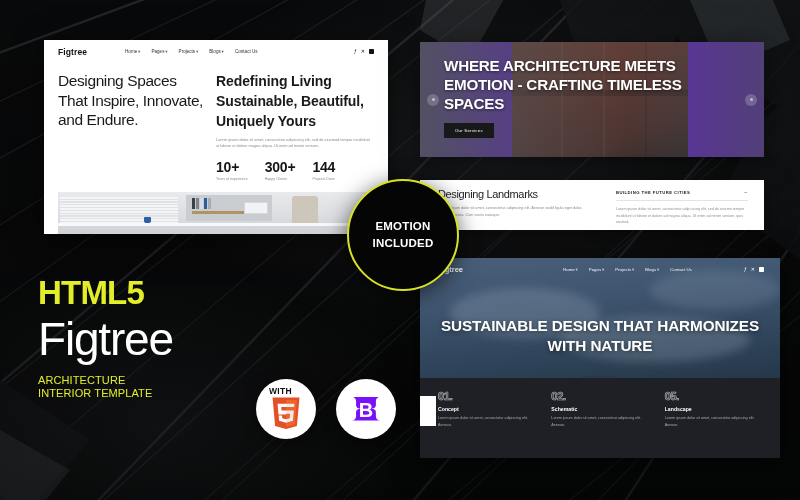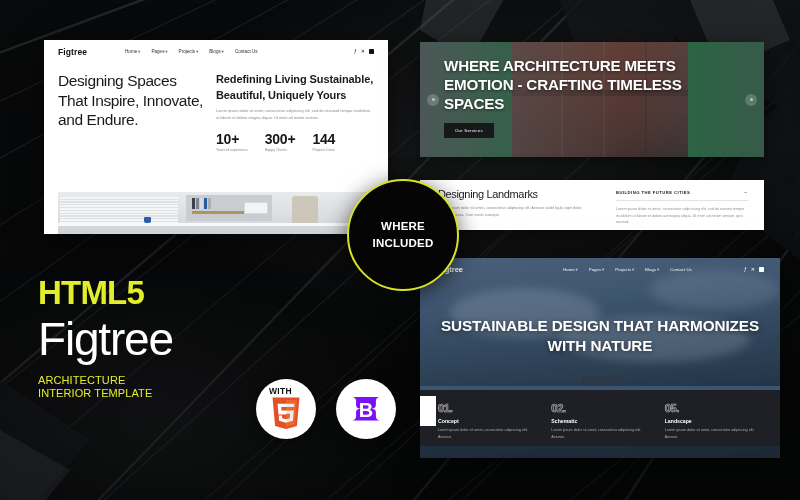--- a/index.html
+++ b/index.html
@@ -34,21 +34,21 @@
   .c1-menu span { font-size: 4.6px; color: #333; white-space: nowrap; }
   .cv { font-size: 3.4px; opacity: .75; margin-left: .8px; }
   .c1-soc { margin-left: auto; display: flex; gap: 4px; align-items: center; }
   .c1-soc i { font-style: normal; font-size: 5px; color: #111; line-height: 1; }
   .sq { width: 5px; height: 5px; background: #111; display: inline-block; border-radius: .8px; }
 
   .c1-body { display: flex; padding: 8px 14px 0 14px; gap: 8px; }
   .c1-h1 { font-size: 15.5px; line-height: 1.26; color: #1a1a1a; font-weight: 400;
            letter-spacing: -.4px; width: 150px; }
   .c1-right { width: 158px; padding-top: 1px; }
-  .c1-h2 { font-size: 11px; line-height: 1.42; color: #1a1a1a; font-weight: 600; letter-spacing: -.1px; }
+  .c1-h2 { font-size: 14px; line-height: 1.42; color: #1a1a1a; font-weight: 600; letter-spacing: -.1px; }
   .c1-p { font-size: 3.9px; line-height: 1.75; color: #8b8b8b; margin-top: 5px; }
   .c1-stats { display: flex; gap: 17px; margin-top: 9px; }
   .st-n { font-size: 14px; font-weight: bold; color: #161616; letter-spacing: -.2px; }
   .st-l { font-size: 3.6px; color: #8b8b8b; margin-top: 1.5px; }
   .c1-img { position: absolute; left: 14px; right: 14px; bottom: 0; height: 42px;
             background: linear-gradient(180deg,#e9eaec 0%,#dcdee1 55%,#cfd2d6 100%); }
   .c1-img .blind { position: absolute; left: 2px; top: 5px; width: 118px; height: 28px;
       background: repeating-linear-gradient(180deg,#f4f5f6 0 1.6px,#dfe1e4 1.6px 2.8px); }
   .c1-img .shelf { position: absolute; left: 128px; top: 3px; width: 86px; height: 26px;
       background: #c9ccd0; }
@@ -56,21 +56,21 @@
   .c1-img .book { position: absolute; top: 6px; width: 3px; height: 11px; }
   .c1-img .box { position: absolute; left: 186px; top: 10px; width: 24px; height: 12px;
       background: #f2f3f4; border: .6px solid #d5d7da; }
   .c1-img .chair { position: absolute; left: 234px; top: 4px; width: 26px; height: 30px;
       background: #cdc6ba; border-radius: 3px; }
   .c1-img .desk { position: absolute; left: 0; bottom: 8px; right: 0; height: 3px; background: #f7f8f9; }
   .c1-img .cup { position: absolute; left: 86px; bottom: 11px; width: 7px; height: 6px;
       background: #2c5fa8; border-radius: 1px 1px 2px 2px; }
 
   
-  #card2 { left: 420px; top: 42px; width: 344px; height: 115px; background: #15803d; }
+  #card2 { left: 420px; top: 42px; width: 344px; height: 115px; background: #6d28d9; }
   .c2-photo { position: absolute; left: 92px; top: 0; width: 176px; height: 115px;
       background: linear-gradient(155deg,#7b4437 0%,#6b3a2f 40%,#53302a 75%,#2f2320 100%); }
   .c2-photo:before { content:""; position:absolute; left:0; top:48px; width:100%; height:6px;
       background: rgba(0,0,0,.22); }
   .c2-photo:after { content:""; position:absolute; left:28%; top:0; width:2px; height:100%;
       background: rgba(255,255,255,.07); box-shadow: 42px 0 0 rgba(255,255,255,.06), 84px 0 0 rgba(0,0,0,.12); }
   .c2-grad { position: absolute; inset: 0;
       background: linear-gradient(90deg, rgba(80,84,88,.92) 0%, rgba(70,74,78,.55) 34%, rgba(60,62,66,.30) 60%, rgba(70,74,78,.70) 100%); }
   .c2-txt { position: absolute; left: 24px; top: 14px; right: 40px; }
   .c2-h { font-size: 15.2px; line-height: 1.26; font-weight: bold; color: #fff;
@@ -109,21 +109,21 @@
   .c4-soc { margin-left: auto; display: flex; gap: 4px; align-items: center; }
   .c4-soc i { font-style: normal; font-size: 5px; color: #fff; line-height: 1; }
   .sqw { width: 5px; height: 5px; background: #fff; display: inline-block; border-radius: .8px; }
   .c4-h { position: absolute; left: 0; right: 0; top: 58px; text-align: center;
       font-size: 15.3px; line-height: 1.32; font-weight: bold; color: #fff;
       letter-spacing: -.1px; text-shadow: 0 1px 4px rgba(0,0,0,.5); }
   .c4-bld { position: absolute; left: 50%; margin-left: -18px; top: 118px;
       width: 36px; height: 14px; background: #2b3847; }
   .c4-roof { position: absolute; left: 0; right: 0; bottom: 42px; height: 30px;
       background: linear-gradient(180deg,#3c5670,#32495f); }
-  .c4-steps { position: absolute; left: 0; right: 0; bottom: 12px; height: 56px;
+  .c4-steps { position: absolute; left: 0; right: 0; bottom: 0; height: 80px;
       background: #1e2026; }
   .c4-steps .inner { display: flex; padding: 12px 16px 0 18px; gap: 14px; }
   .stp { flex: 1; }
   .stp .num { font-size: 11px; font-weight: bold; color: transparent;
       -webkit-text-stroke: .7px rgba(255,255,255,.62); letter-spacing: -.3px; }
   .stp .ttl { font-size: 5.2px; color: #fff; font-weight: bold; margin-top: 4px; }
   .stp .txt { font-size: 3.7px; line-height: 1.8; color: #a7a9ad; margin-top: 3px; }
   .c4-white { position: absolute; left: -0px; bottom: 32px; width: 16px; height: 30px; background: #fff; }
 
   
@@ -320,21 +320,21 @@
         <div class="num">05.</div>
         <div class="ttl">Landscape</div>
         <div class="txt">Lorem ipsum dolor sit amet, consectetur adipiscing elit. Aenean.</div>
       </div>
     </div>
   </div>
   <div class="c4-white"></div>
 </div>
 
 <div id="badge">
-  <div>WHERE</div>
+  <div>EMOTION</div>
   <div>INCLUDED</div>
 </div>
 
 <div id="promo">
   <div class="p-html5">HTML5</div>
   <div class="p-name">Figtree</div>
   <div class="p-sub">
     <div>ARCHITECTURE</div>
     <div>INTERIOR TEMPLATE</div>
   </div>

